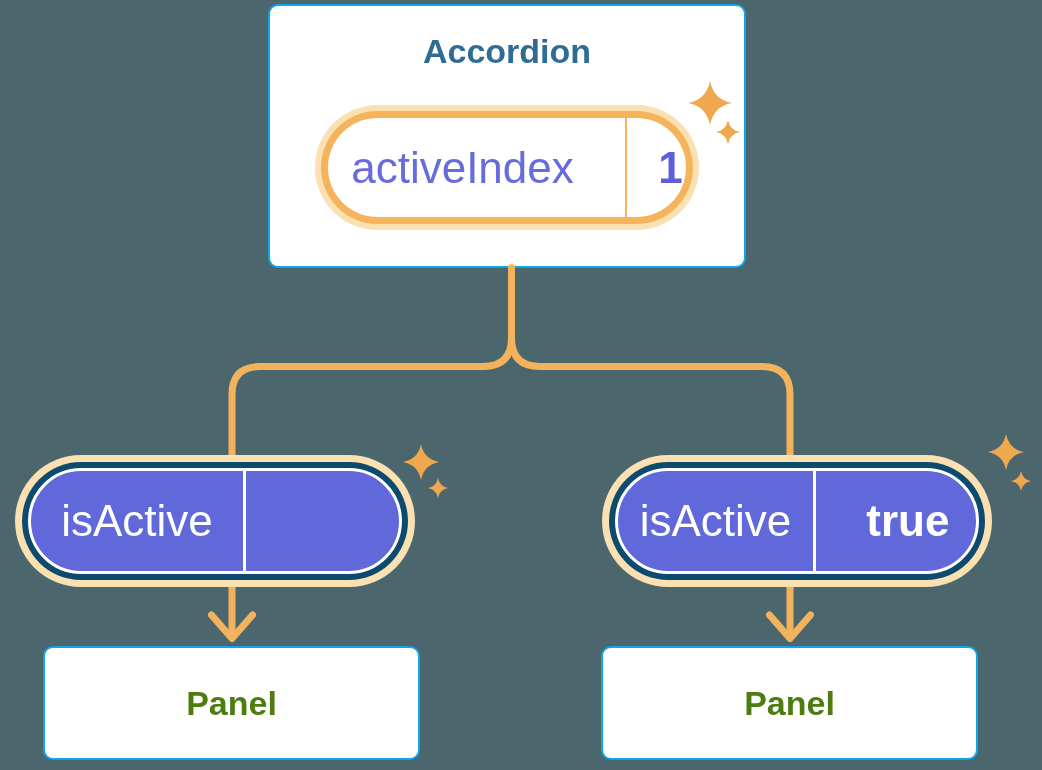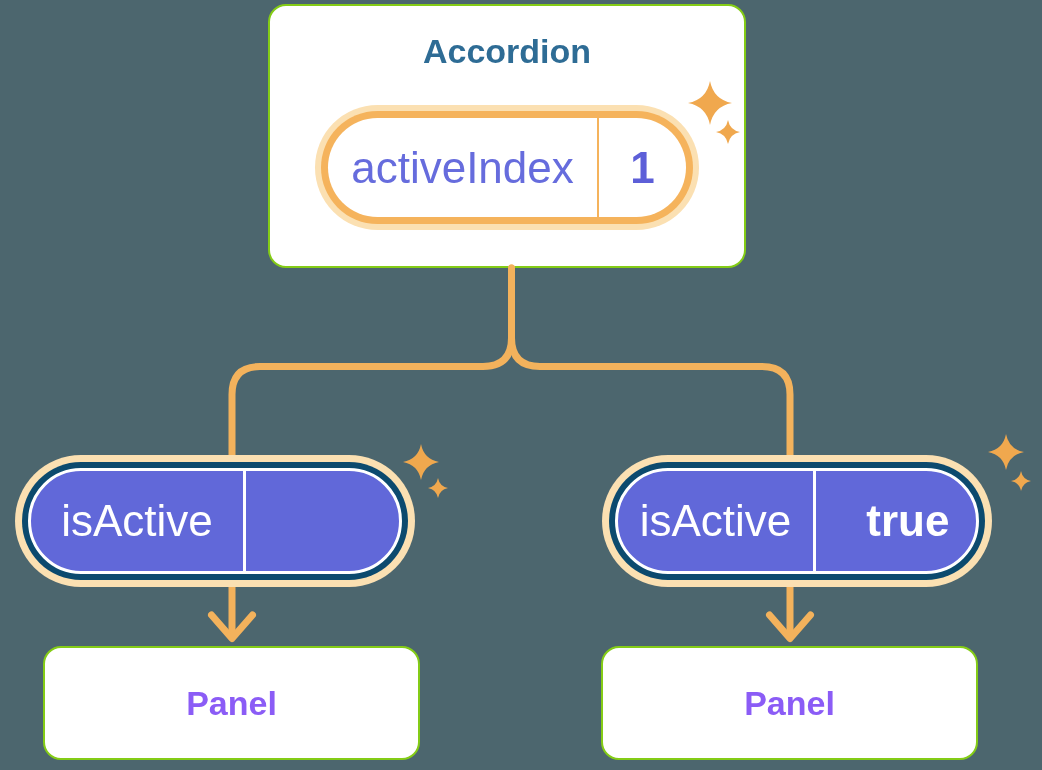--- a/index.html
+++ b/index.html
@@ -3,30 +3,30 @@
 <meta charset="utf-8">
 <style>
   html,body{margin:0;padding:0;}
   #stage{
     position:relative;width:1042px;height:770px;background:#4C666E;
     font-family:"Liberation Sans","DejaVu Sans",sans-serif;overflow:hidden;
   }
   .overlay{position:absolute;left:0;top:0;width:1042px;height:770px;pointer-events:none;}
 
   
-  .card{position:absolute;background:#ffffff;border:2px solid #84cc16;border-radius:18px;box-sizing:border-box;}
+  .card{position:absolute;background:#ffffff;border:2px solid #0ea5e9;border-radius:10px;box-sizing:border-box;}
   .accordion-card{left:268px;top:4px;width:478px;height:264px;}
   .card-title{position:absolute;left:0;right:0;top:26px;text-align:center;
               font-size:34px;font-weight:600;color:#2E6C95;}
 
   
   .state-outer{position:absolute;left:45px;top:99px;background:#FBE0B2;border-radius:999px;padding:6px;}
   .state-ring{background:#F5B35C;border-radius:999px;padding:7px;}
   .state-inner{background:#ffffff;border-radius:999px;height:99px;width:358px;
-               display:flex;align-items:stretch;overflow:hidden;}
+               display:flex;align-items:stretch;overflow:hidden;gap:28px;}
   .state-label{width:269px;display:flex;align-items:center;justify-content:center;
                font-size:44px;color:#666CDD;}
   .state-sep{width:2px;background:#F5B35C;}
   .state-value{flex:1;display:flex;align-items:center;justify-content:center;
                font-size:44px;font-weight:bold;color:#5D5FD8;}
 
   
   .prop-pill{position:absolute;background:#FBE0B2;border-radius:999px;padding:7px;}
   .prop-ring{background:#0c4a6e;border-radius:999px;padding:6px;}
   .prop-inner{background:#6168D9;border:3px solid #ffffff;border-radius:999px;height:100px;
@@ -39,21 +39,21 @@
   .pill-left .prop-inner{width:368px;}
   .pill-left .prop-label{width:212px;}
   .pill-left .prop-value{width:153px;}
   .pill-right{left:602px;top:455px;}
   .pill-right .prop-inner{width:358px;}
   .pill-right .prop-label{width:209px;}
   .pill-right .prop-value{width:146px;padding-left:24px;}
 
   
   .panel-card{width:377px;height:114px;display:flex;align-items:center;justify-content:center;
-              font-size:34px;font-weight:600;color:#8b5cf6;}
+              font-size:34px;font-weight:600;color:#4d7c0f;}
   .panel-left{left:43px;top:646px;}
   .panel-right{left:601px;top:646px;}
 
   .conn{stroke:#F3B25C;stroke-width:7;fill:none;stroke-linecap:round;stroke-linejoin:round;}
   .spark{fill:#F0A84E;}
 </style>
 </head>
 <body>
 
 <div id="stage">

